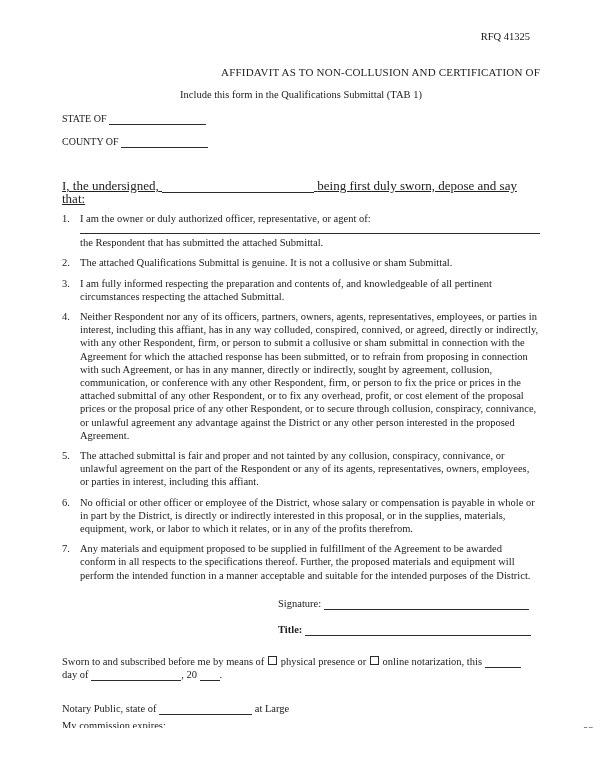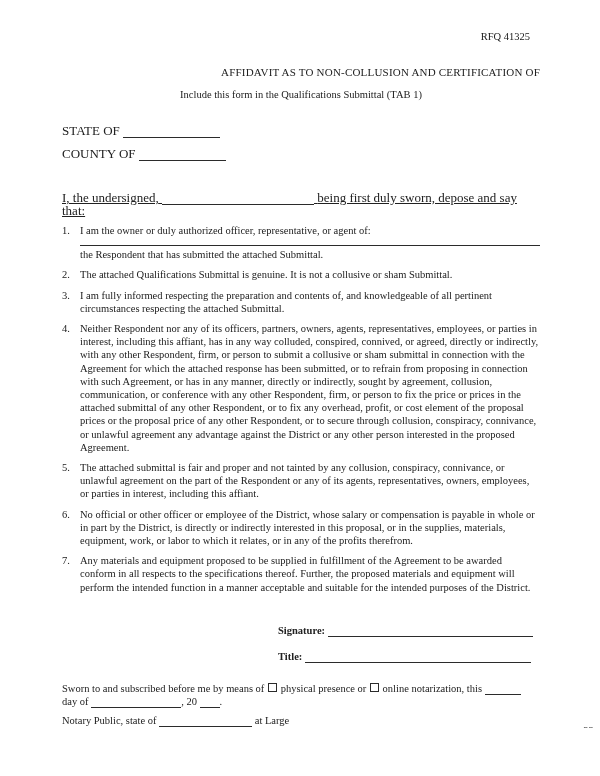--- a/index.html
+++ b/index.html
@@ -5,45 +5,45 @@
   html, body { margin:0; padding:0; background:#ffffff; }
   body { width:600px; height:776px; position:relative; }
   .page {
     position:relative; width:600px; height:728px; background:#ffffff;
     font-family:"Liberation Serif", serif; color:#212121; overflow:hidden;
   }
   .content { padding:0 60px 0 62px; }
   .rfq { margin-top:30px; text-align:right; font-size:10.5px; line-height:13px; padding-right:10px; }
   .title { margin-top:22px; text-align:right; font-size:11px; line-height:15px; letter-spacing:0.2px; }
   .subtitle { margin-top:8px; text-align:center; font-size:10.5px; line-height:13px; }
-  .jurat { margin-top:23px; font-size:13px; line-height:13px; }
+  .jurat { margin-top:11px; font-size:10px; line-height:13px; }
   .jurat-line { margin-bottom:10px; }
   .opening { margin-top:31px; font-size:13px; line-height:13px;text-decoration:underline; }
   .list { margin-top:2px; }
   .item { display:flex; margin-top:7px; font-size:10.5px; line-height:13.2px; }
   .inum { width:18px; flex:none; }
   .itxt { width:460px; }
   .fill-rule { height:8px; border-bottom:1px solid #2b2b2b; }
   .cont { margin-top:2px; }
   .blank { display:inline-block; height:10px; margin-bottom:-3px; border-bottom:1px solid #2b2b2b; }
   .b-state { width:97px; }
   .b-county { width:87px; }
   .b-name { width:152px; }
   .b-sig { width:205px; }
   .b-title { width:226px; }
   .b-this { width:36px; }
   .b-dayof { width:90px; }
   .b-year { width:20px; }
   .b-notary { width:93px; }
   .cbx { display:inline-block; width:7px; height:7px; border:1px solid #2b2b2b; margin:0 1px; }
   .sig-row { margin-left:216px; font-size:10.5px; line-height:13px; }
-  .sig-1 { margin-top:30px;font-weight:bold; }
+  .sig-1 { margin-top:15px; }
   .sig-2 { margin-top:13px;font-weight:bold; }
   .sworn { margin-top:19px; font-size:10.5px; line-height:13.5px; }
-  .notary-line { margin-top:5px; font-size:10.5px; line-height:13px; }
+  .notary-line { margin-top:20px; font-size:10.5px; line-height:13px; }
   .commission { margin-top:4px; font-size:10.5px; line-height:13px; }
   .seal { margin-top:3px; margin-left:34px; font-size:10.5px; line-height:13px; }
   .page-num { position:absolute; top:725px; left:0; width:600px; text-align:right; font-size:10.5px; }
   .annotations { position:absolute; top:752px; left:0; width:600px;
     display:flex; flex-direction:column; align-items:center; }
   .ann {
     background:#f2bc76; color:#b45a14; font-family:"Liberation Sans", sans-serif;
     font-size:7.5px; line-height:9.5px; padding:0 2px; white-space:nowrap;
   }
 </style>

